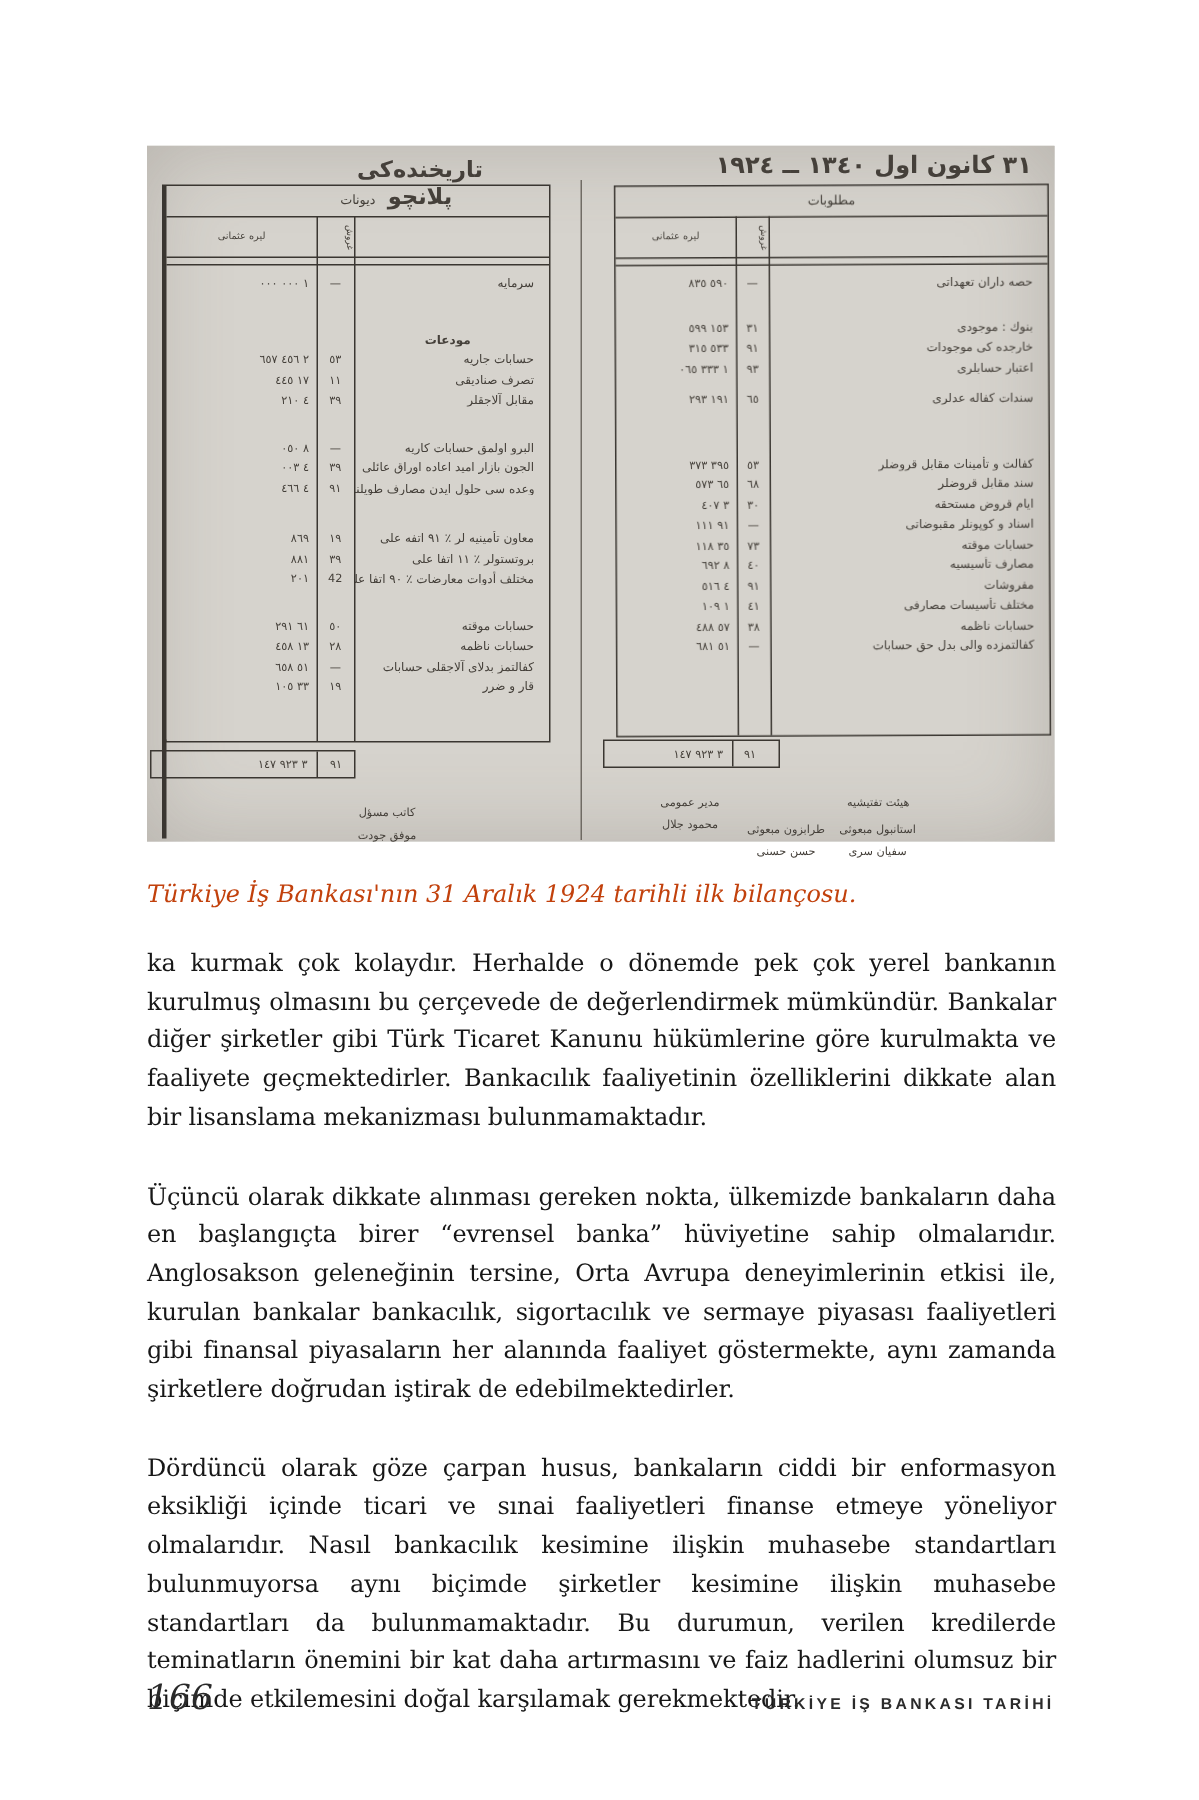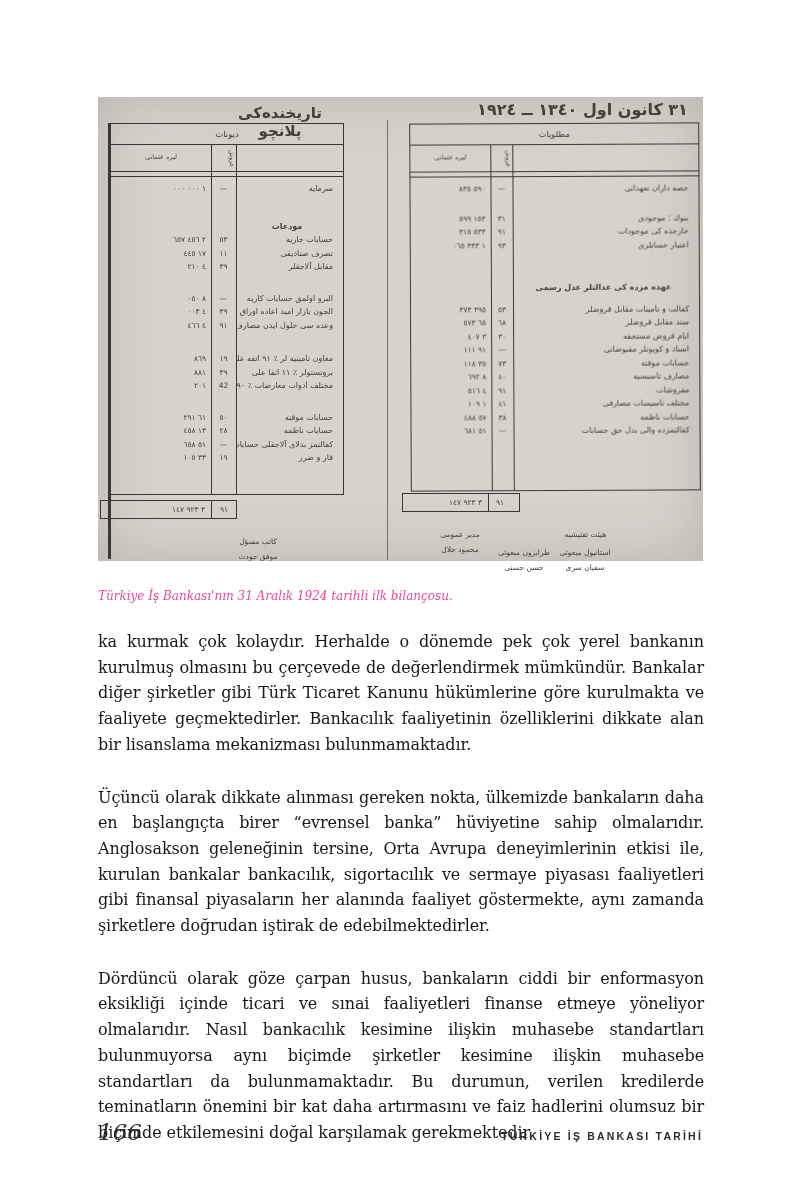--- a/index.html
+++ b/index.html
@@ -10,21 +10,21 @@
   .scan{position:absolute;left:98px;top:97px;width:605px;height:464px;margin:0;
         background:#d6d3cd;box-shadow:inset 0 0 55px rgba(105,98,88,.28);
         font-family:"DejaVu Sans",sans-serif;color:#45403a;}
   .scan .ink{filter:blur(.3px);}
   .hw{position:absolute;direction:rtl;text-align:center;font-weight:bold;}
   .title-right{left:367px;top:3px;width:235px;font-size:16px;}
   .title-left{left:128px;top:7px;width:108px;font-size:15px;}
 
   .otable{position:absolute;border:1.8px solid #3a3631;box-sizing:border-box;}
   .otable.right-t{left:312px;top:26px;width:290px;height:368px;transform:rotate(-.25deg);}
-  .otable.left-t{left:10px;top:26px;width:236px;height:372px;border-left-width:3px;}
+  .otable.left-t{left:10px;top:26px;width:259px;height:372px;border-left-width:3px;}
   .band{height:20px;line-height:20px;border-bottom:1.4px solid #3a3631;
         text-align:center;font-size:8.5px;direction:rtl;}
   .colhead{position:relative;height:26px;}
   .dbl{height:4px;border-top:1.3px solid #3a3631;border-bottom:1.3px solid #3a3631;}
   .amt-head{position:absolute;top:8px;text-align:center;font-size:6.5px;direction:rtl;}
   .right-t .amt-head{left:0;width:80px;}
   .left-t .amt-head{left:0;width:100px;}
   .krs-head{position:absolute;top:2px;height:22px;text-align:center;font-size:6px;
             writing-mode:vertical-rl;direction:rtl;}
   .right-t .krs-head{left:80px;width:22px;}
@@ -59,21 +59,21 @@
 
   .sig{position:absolute;direction:rtl;text-align:center;font-size:7.5px;line-height:15px;margin-top:12px;}
   .sig-secretary{left:130px;top:425px;width:60px;}
   .sig-gm{left:327px;top:418px;width:70px;}
   .sig-audit-head{left:455px;top:418px;width:65px;}
   .sig-audit-r{left:452px;top:436px;width:70px;}
   .sig-audit-l{left:397px;top:436px;width:58px;}
 
   
   .caption{position:absolute;left:98px;top:587px;width:606px;margin:0;
-           font-style:italic;font-size:12px;line-height:18px;color:#ec4899;}
+           font-style:italic;font-size:16px;line-height:18px;color:#c2410c;}
   .bodytext{position:absolute;left:98px;top:629px;width:606px;}
   .bodytext p{margin:0 0 27px 0;font-size:16px;line-height:25.7px;
               text-align:justify;letter-spacing:-0.1px;color:#171717;}
   .pagefooter{position:absolute;left:98px;top:1110px;width:605px;
               display:flex;justify-content:space-between;align-items:baseline;}
   .pagenum{font-style:italic;font-size:23px;color:#2a2a2a;}
   .booktitle{font-family:"Liberation Sans",sans-serif;font-weight:bold;font-size:10.5px;
              letter-spacing:2.2px;color:#2b2b2b;margin-top:20px;}
 </style>
 </head>
@@ -111,26 +111,26 @@
             <span class="amt">٥٣٣ ٣١٥</span>
             <span class="krs">٩١</span>
             <span class="lbl">خارجده كى موجودات</span>
           </div>
           <div class="trow item">
             <span class="amt">١ ٣٣٣ ٠٦٥</span>
             <span class="krs">٩٣</span>
             <span class="lbl">اعتبار حسابلرى</span>
           </div>
           <div class="trow spacer" style="height: 7px;"></div>
+          <div class="trow item">
+            <span class="amt">١٩١ ٢٩٣</span>
+            <span class="krs">٦٥</span>
+            <span class="lbl">سندات كفاله عدلرى</span>
+          </div>
           <div class="trow spacer" style="height: 22px;"></div>
-          <div class="trow section">
-            <span class="amt"></span>
-            <span class="krs"></span>
-            <span class="lbl">عهده مزده كى عدالتلر عدل رسمى</span>
-          </div>
           <div class="trow spacer" style="height: 8px;"></div>
           <div class="trow item">
             <span class="amt">٣٩٥ ٣٧٣</span>
             <span class="krs">٥٣</span>
             <span class="lbl">كفالت و تأمينات مقابل قروضلر</span>
           </div>
           <div class="trow item">
             <span class="amt">٦٥ ٥٧٣</span>
             <span class="krs">٦٨</span>
             <span class="lbl">سند مقابل قروضلر</span>

